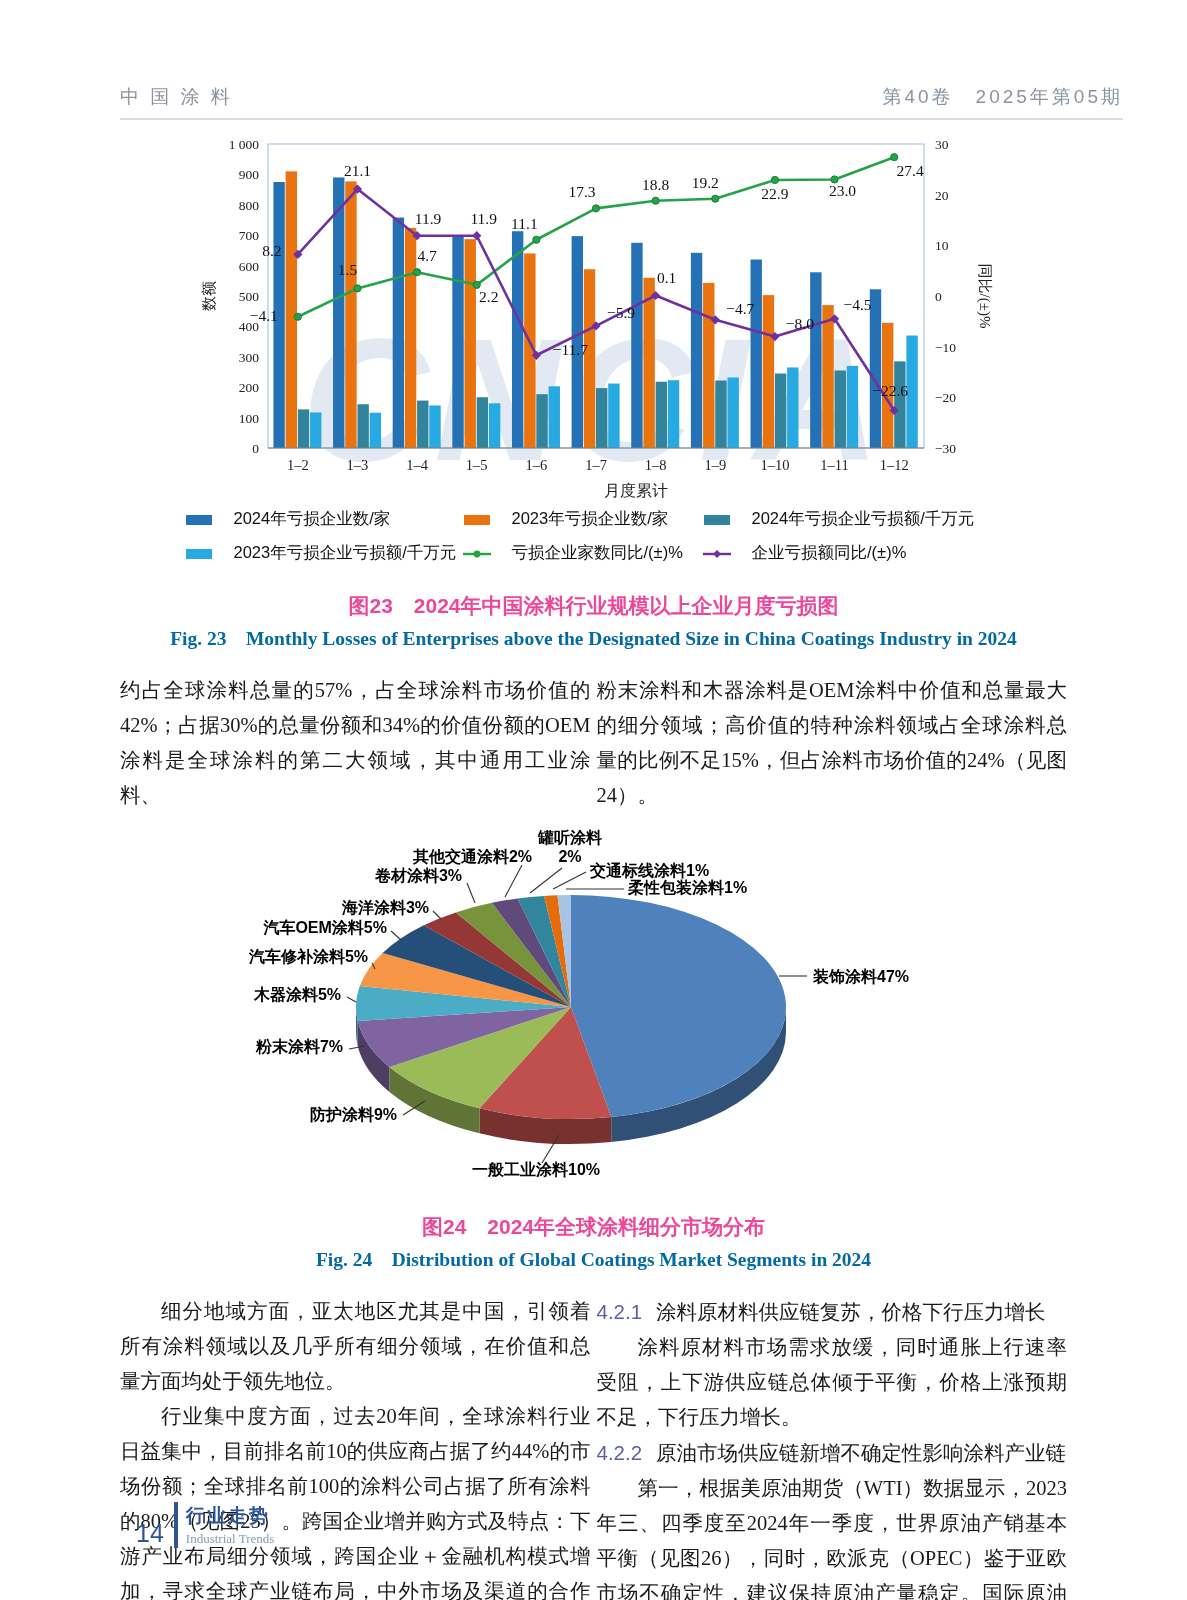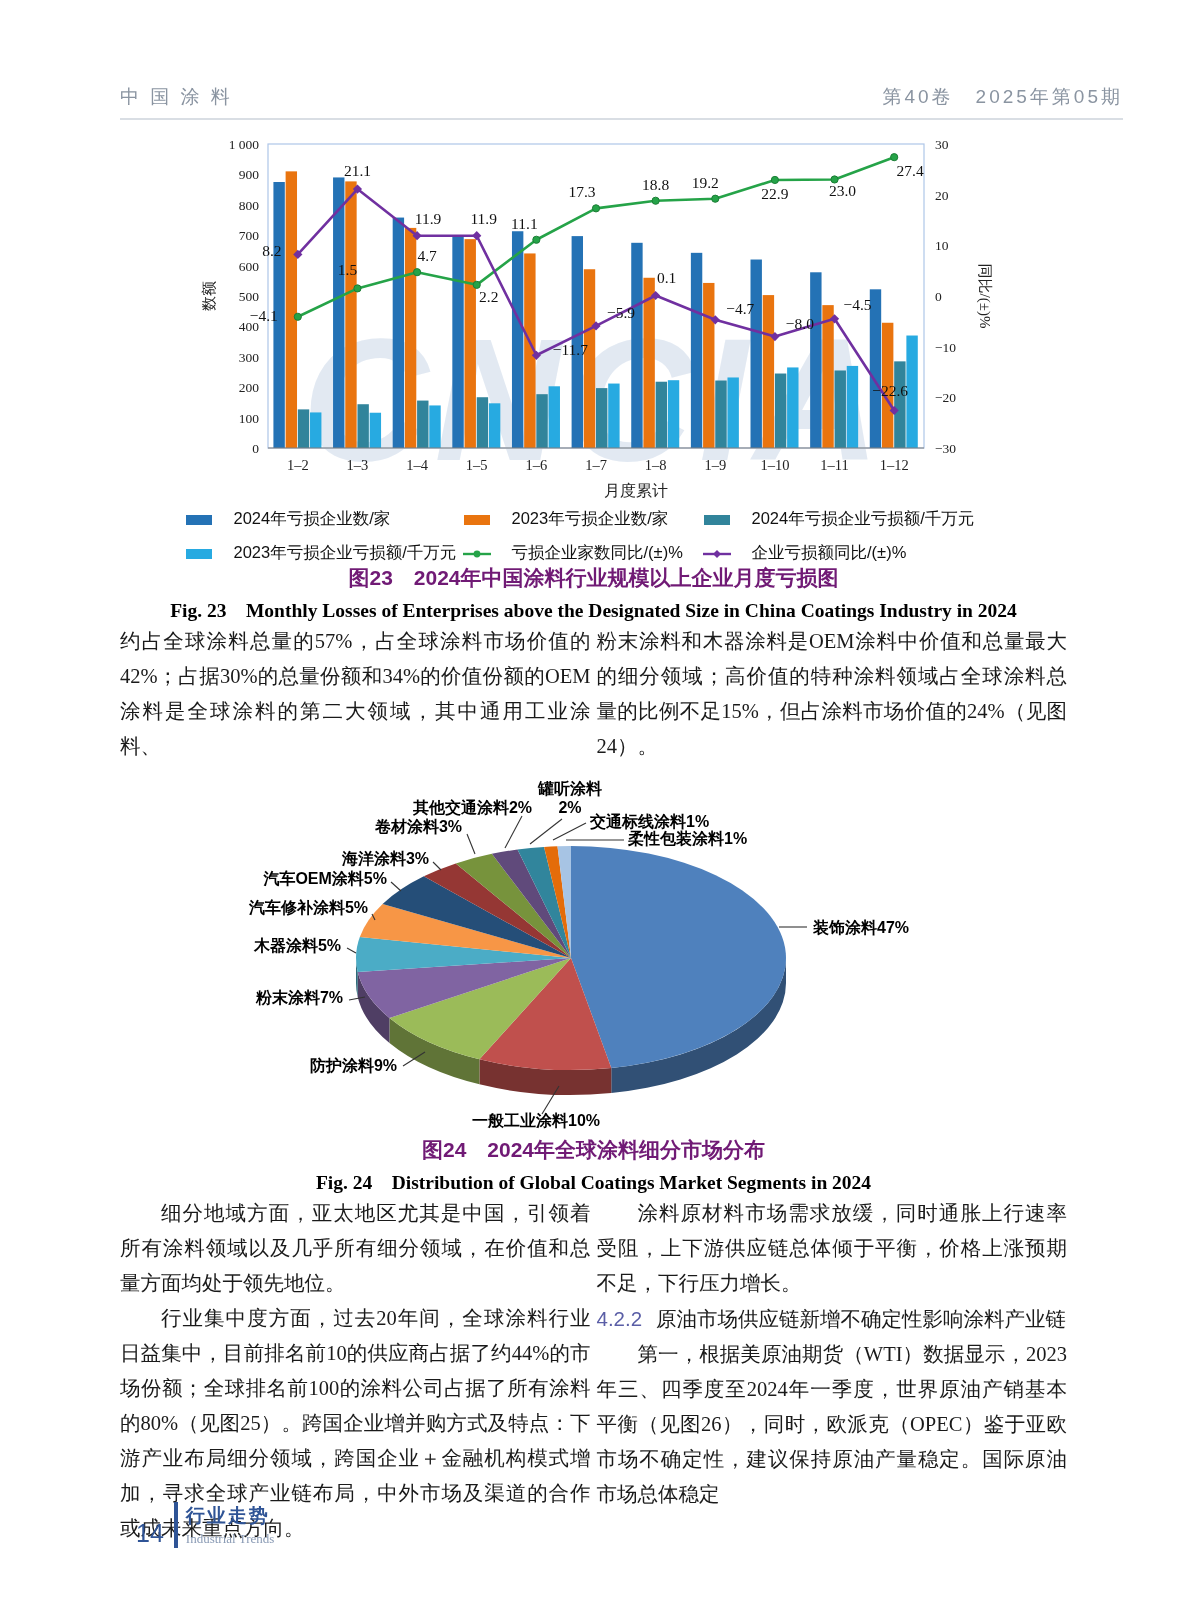--- a/index.html
+++ b/index.html
@@ -10,26 +10,26 @@
        margin:0 64px 0 120px;padding-top:84px;padding-bottom:8px;
        border-bottom:2px solid #d9dee4;
        font-family:"Liberation Sans", sans-serif;font-size:19px;color:#8a94a1;letter-spacing:3px;}
   
   .fig23{margin-top:10px;text-align:center;}
   #barwrap{width:800px;margin:0 auto;}
   #legend{width:830px;margin:2px auto 0;display:grid;grid-template-columns:278px 240px 300px;
           row-gap:12px;font-family:"Liberation Sans", sans-serif;font-size:16.5px;color:#111;
           justify-content:center;text-align:left;}
   .lg-item{display:flex;align-items:center;gap:19px;white-space:nowrap;}
-  .cap-zh{margin-top:0;text-align:center;font-family:"Liberation Sans", sans-serif;
-          font-weight:bold;font-size:21px;color:#701a75;}
+  .cap-zh{margin-top:28px;text-align:center;font-family:"Liberation Sans", sans-serif;
+          font-weight:bold;font-size:21px;color:#ec4899;}
   .cap-en{margin-top:5px;text-align:center;font-family:"Liberation Serif", serif;
-          font-weight:bold;font-size:19.5px;color:#000000;}
-  
-  .cols{display:flex;gap:6px;margin:0 120px 0 120px;}
+          font-weight:bold;font-size:19.5px;color:#0369a1;}
+  
+  .cols{display:flex;gap:6px;margin:21px 120px 0 120px;}
   .col{flex:1;font-size:20.5px;line-height:35px;text-align:justify;}
   .col p{margin:0;}
   p.indent{text-indent:2em;}
   
   .fig24{margin-top:6px;text-align:center;}
   
   .h42{font-family:"Liberation Sans", sans-serif;font-weight:bold;font-size:21px;
        color:#5a5ea6;margin:2px 0 6px 0;line-height:34px;}
   .h42x{font-size:20.5px;margin:0;line-height:35px;font-weight:normal;}
   .h42x .num{color:#5a5ea6;font-family:"Liberation Sans", sans-serif;margin-right:14px;}
@@ -287,20 +287,21 @@
     <div class="cap-zh">图24　2024年全球涂料细分市场分布</div>
     <div class="cap-en">Fig. 24　Distribution of Global Coatings Market Segments in 2024</div>
   </div>
 
   <div class="cols">
     <div class="col">
       <p class="indent">细分地域方面，亚太地区尤其是中国，引领着所有涂料领域以及几乎所有细分领域，在价值和总量方面均处于领先地位。</p>
       <p class="indent">行业集中度方面，过去20年间，全球涂料行业日益集中，目前排名前10的供应商占据了约44%的市场份额；全球排名前100的涂料公司占据了所有涂料的80%（见图25）。跨国企业增并购方式及特点：下游产业布局细分领域，跨国企业＋金融机构模式增加，寻求全球产业链布局，中外市场及渠道的合作或成未来重点方向。</p>
     </div>
     <div class="col">
+      <h4 class="h42x"><span class="num">4.2.1</span><span>涂料原材料供应链复苏，价格下行压力增长</span></h4>
       <p class="indent">涂料原材料市场需求放缓，同时通胀上行速率受阻，上下游供应链总体倾于平衡，价格上涨预期不足，下行压力增长。</p>
       <h4 class="h42x"><span class="num">4.2.2</span><span>原油市场供应链新增不确定性影响涂料产业链</span></h4>
       <p class="indent">第一，根据美原油期货（WTI）数据显示，2023年三、四季度至2024年一季度，世界原油产销基本平衡（见图26），同时，欧派克（OPEC）鉴于亚欧市场不确定性，建议保持原油产量稳定。国际原油市场总体稳定</p>
     </div>
   </div>
 
   <div class="ftr">
     <span class="pgnum">14</span>
     <span class="bar"></span>
     <span class="sec">

